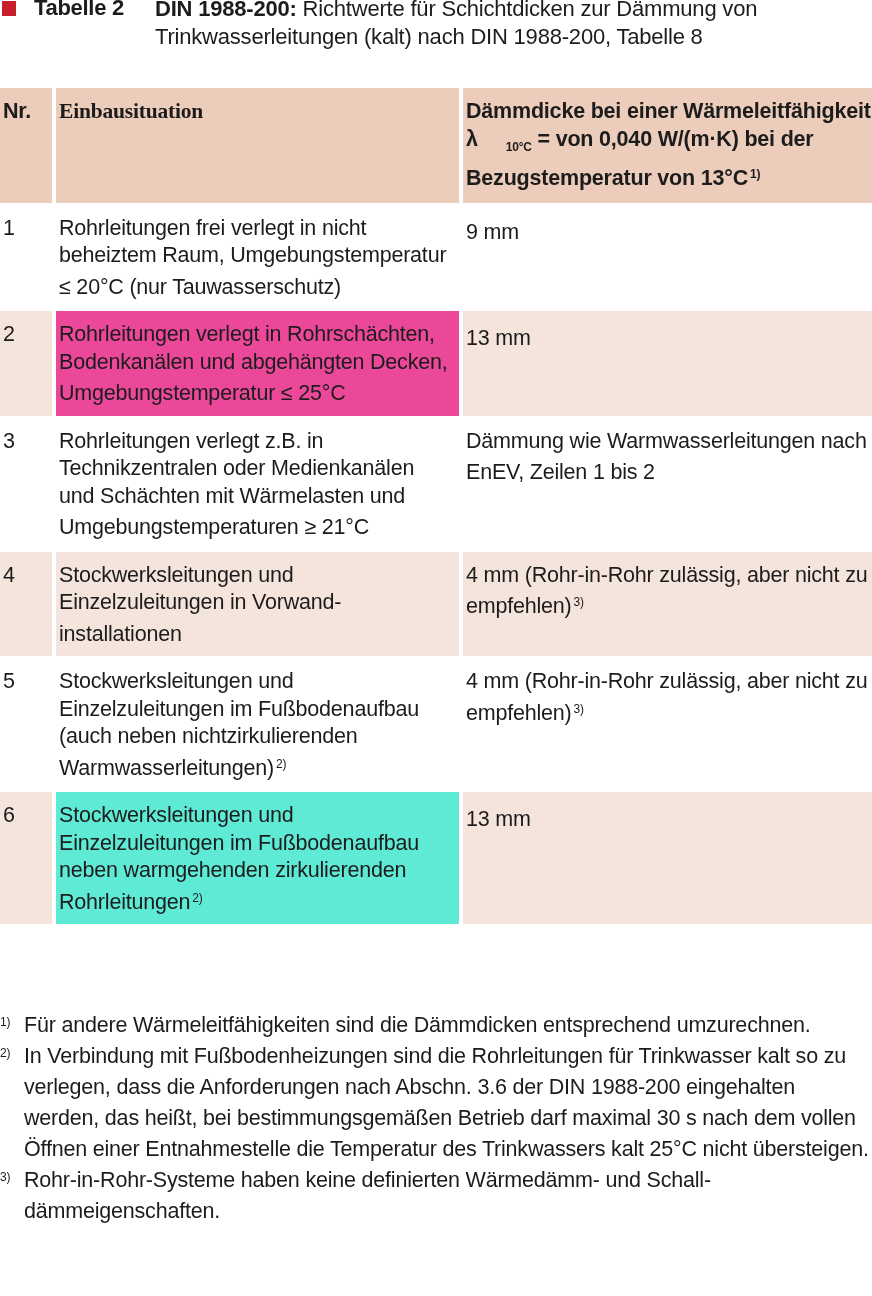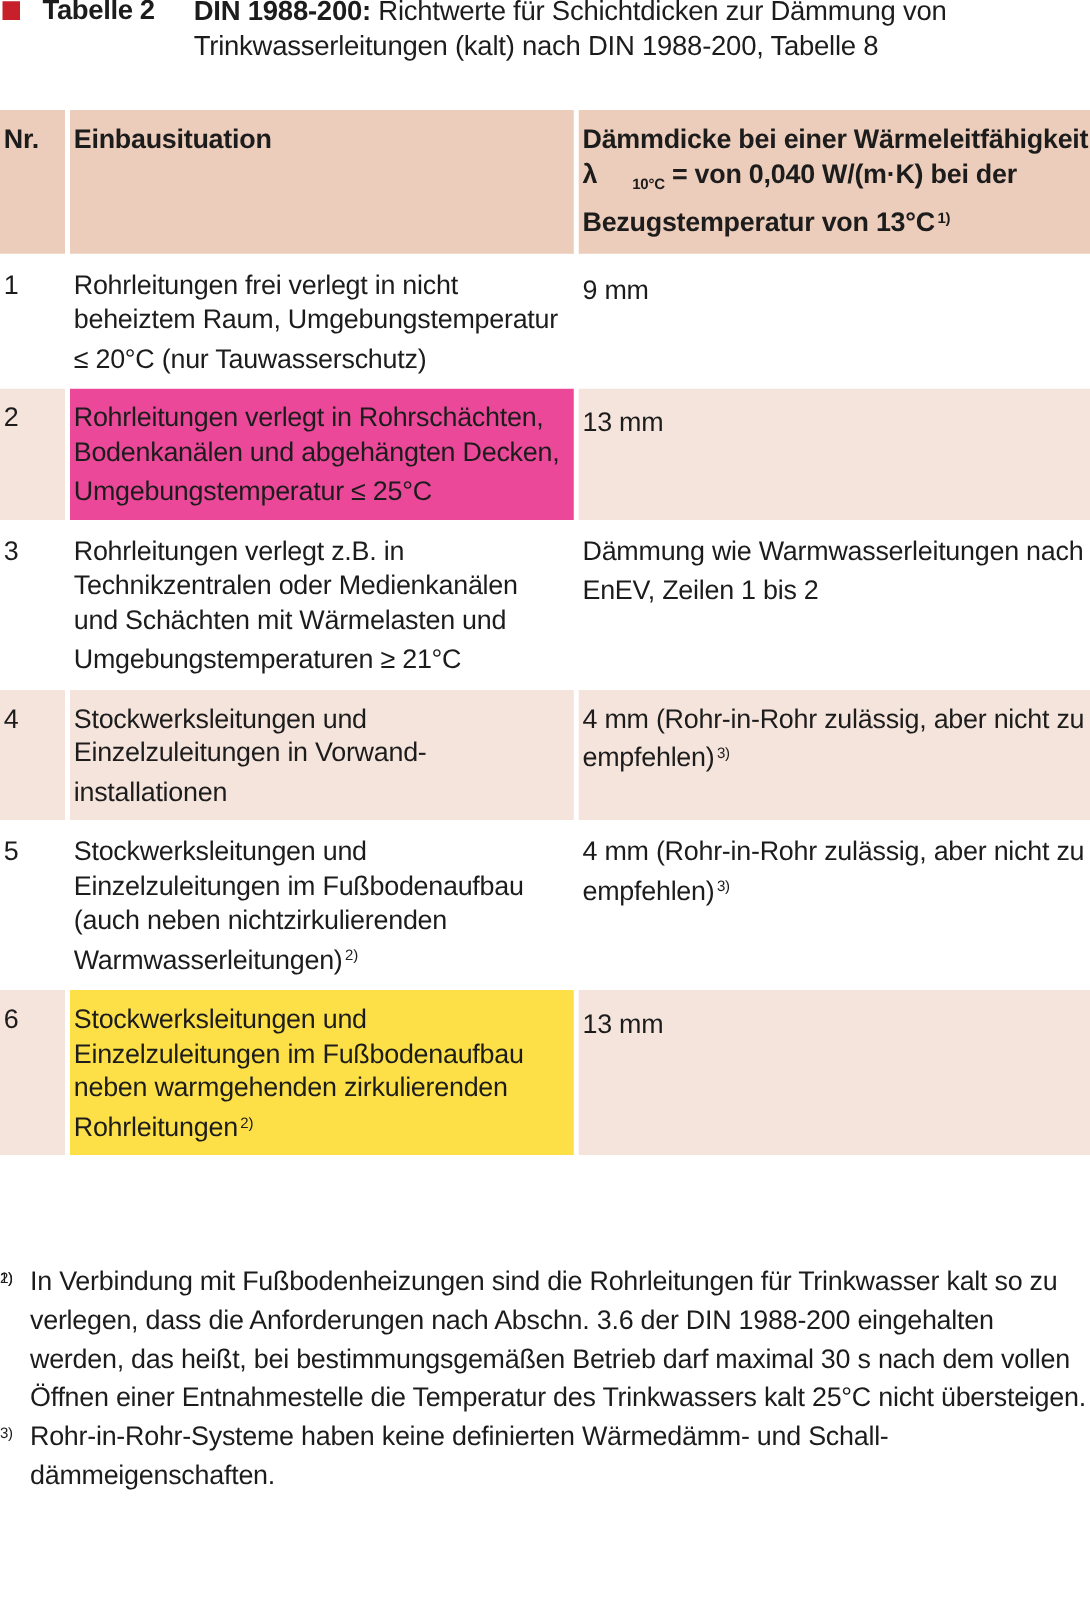--- a/index.html
+++ b/index.html
@@ -37,21 +37,21 @@
 
 <table class="main">
   <colgroup>
       <col class="c1">
       <col class="c2">
       <col class="c3">
     </colgroup>
   <thead>
     <tr>
       <th style="background: rgb(236, 204, 186);">Nr.</th>
-      <th style="background: rgb(236, 204, 186);">Einbausituation</th>
+      <th style="background: rgb(236, 204, 186); font-family: Liberation Serif, serif;">Einbausituation</th>
       <th style="background: rgb(236, 204, 186);"><span>Dämmdicke bei einer Wärmeleit­fähigkeit λ</span><sub class="lam">10°C</sub><span> = von 0,040 W/(m·K) bei der Bezugstemperatur von 13°C</span><sup class="fn">1)</sup></th>
     </tr>
   </thead>
   <tbody id="tbody">
       <tr class="odd">
         <td>1</td>
         <td><span>Rohrleitungen frei verlegt in nicht beheiztem Raum, Umgebungs­temperatur ≤ 20°C (nur Tauwasser­schutz)</span><sup class="fn"></sup></td>
         <td><span>9 mm</span><sup class="fn"></sup></td>
       </tr>
       <tr class="even">
@@ -69,23 +69,23 @@
         <td style="background: rgb(245, 228, 220);"><span>Stockwerksleitungen und Einzelzuleitungen in Vorwand­installationen</span><sup class="fn"></sup></td>
         <td style="background: rgb(245, 228, 220);"><span>4 mm (Rohr-in-Rohr zulässig, aber nicht zu empfehlen)</span><sup class="fn">3)</sup></td>
       </tr>
       <tr class="odd">
         <td>5</td>
         <td><span>Stockwerksleitungen und Einzelzuleitungen im Fußboden­aufbau (auch neben nichtzirkulie­renden Warmwasserleitungen)</span><sup class="fn">2)</sup></td>
         <td><span>4 mm (Rohr-in-Rohr zulässig, aber nicht zu empfehlen)</span><sup class="fn">3)</sup></td>
       </tr>
       <tr class="even">
         <td style="background: rgb(245, 228, 220);">6</td>
-        <td style="background: #fde047;"><span>Stockwerksleitungen und Einzelzuleitungen im Fußboden­aufbau neben warmgehenden zirkulierenden Rohrleitungen</span><sup class="fn">2)</sup></td>
+        <td style="background: #5eead4;"><span>Stockwerksleitungen und Einzelzuleitungen im Fußboden­aufbau neben warmgehenden zirkulierenden Rohrleitungen</span><sup class="fn">2)</sup></td>
         <td style="background: rgb(245, 228, 220);"><span>13 mm</span><sup class="fn"></sup></td>
       </tr>
     </tbody>
 </table>
 
 <div class="footnotes" id="footnotes">
-    <div class="fn-item"><span class="mark">1)</span></div>
+    <div class="fn-item"><span class="mark">1)</span><span>Für andere Wärmeleitfähigkeiten sind die Dämmdicken entsprechend umzurechnen.</span></div>
     <div class="fn-item"><span class="mark">2)</span><span>In Verbindung mit Fußbodenheizungen sind die Rohrleitungen für Trinkwasser kalt so zu verlegen, dass die Anforderungen nach Abschn. 3.6 der DIN 1988-200 eingehalten werden, das heißt, bei bestimmungsgemäßen Betrieb darf maximal 30 s nach dem vollen Öffnen einer Entnahmestelle die Temperatur des Trinkwassers kalt 25°C nicht übersteigen.</span></div>
     <div class="fn-item"><span class="mark">3)</span><span>Rohr-in-Rohr-Systeme haben keine definierten Wärmedämm- und Schall­dämmeigenschaften.</span></div>
   </div>
 
 </body></html>

